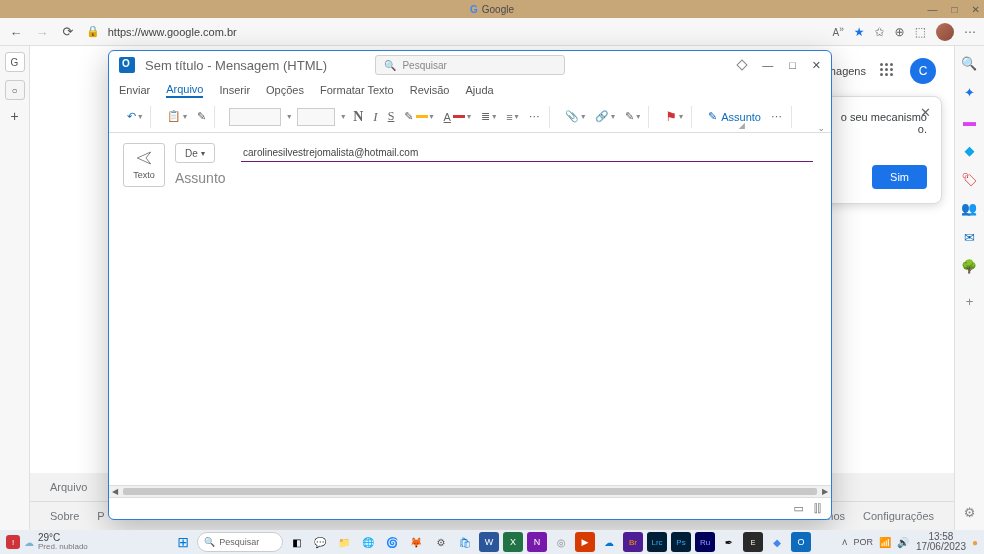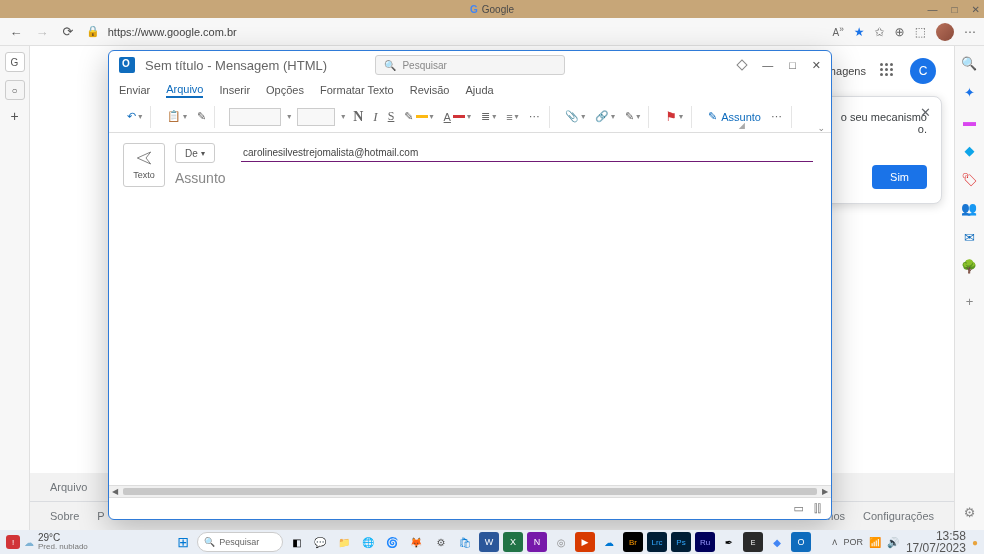--- a/index.html
+++ b/index.html
@@ -93,21 +93,21 @@
 .o-hscroll .arr.right { margin-left:auto; }
 .o-status{ height:22px; border-top:1px solid #ddd; display:flex; align-items:center; justify-content:flex-end; padding:0 10px; gap:10px; font-size:11px; color:#777;}
 
 
 .taskbar { position:absolute; left:0; right:0; bottom:0; height:24px; background:#e9eef5; display:flex; align-items:center; padding:0 6px; gap:4px; font-size:10px; }
 .taskbar .weather { display:flex; align-items:center; gap:4px; color:#444; }
 .taskbar .weather .badge { width:14px; height:14px; background:#d13438; border-radius:3px; color:#fff; font-size:8px; display:flex; align-items:center; justify-content:center; }
 .taskbar .center { position:absolute; left:50%; transform:translateX(-50%); display:flex; align-items:center; gap:4px; }
 .taskbar .search-box { height:20px; width:86px; background:#fff; border:1px solid #ccc; border-radius:10px; display:flex; align-items:center; padding:0 6px; gap:4px; font-size:9px; color:#666; }
 .taskbar .tray { margin-left:auto; display:flex; align-items:center; gap:6px; color:#555; }
-.taskbar .clock { text-align:right; line-height:1; font-size:12px; }
+.taskbar .clock { text-align:center; line-height:1; font-size:10px; }
 
 .ico { display:inline-flex; width:20px; height:20px; border-radius:3px; align-items:center; justify-content:center; }
 </style>
 </head>
 <body>
 
 <div class="titlebar">
   <div class="titlebar-center">
     <span style="color:#4285f4;font-weight:bold;">G</span>
     <span>Google</span>
@@ -354,34 +354,34 @@
     <span class="ico" style="color:#0078d4;">🌀</span>
     <span class="ico" style="color:#ff7139;">🦊</span>
     <span class="ico" style="color:#555;">⚙</span>
     <span class="ico" style="color:#0078d4;">🛍</span>
     <span class="ico" style="background:#2b579a;color:#fff;font-size:9px;">W</span>
     <span class="ico" style="background:#217346;color:#fff;font-size:9px;">X</span>
     <span class="ico" style="background:#7719aa;color:#fff;font-size:9px;">N</span>
     <span class="ico" style="color:#888;">◎</span>
     <span class="ico" style="background:#d83b01;color:#fff;font-size:9px;">▶</span>
     <span class="ico" style="color:#0078d4;">☁</span>
-    <span class="ico" style="background:#000000;color:#ff9a00;font-size:8px;">Br</span>
+    <span class="ico" style="background:#4c1d95;color:#ff9a00;font-size:8px;">Br</span>
     <span class="ico" style="background:#001e36;color:#31a8ff;font-size:8px;">Lrc</span>
     <span class="ico" style="background:#001e36;color:#31a8ff;font-size:8px;">Ps</span>
     <span class="ico" style="background:#00005b;color:#9999ff;font-size:8px;">Ru</span>
     <span class="ico">✒</span>
     <span class="ico" style="background:#2a2a2a;color:#fff;font-size:7px;">E</span>
     <span class="ico" style="color:#4285f4;">◆</span>
     <span class="ico" style="background:#0f6cbd;color:#fff;font-size:9px;">O</span>
   </div>
 
   <div class="tray">
     <span>˄</span>
     <span style="font-size:9px;">POR</span>
     <span>📶</span>
     <span>🔊</span>
     <div class="clock">
       <div>13:58</div>
-      <div>17/07/2023</div>
+      <div>17/06/2023</div>
     </div>
     <span style="color:#e8a33d;">●</span>
   </div>
 </div>
 
 </body></html>

